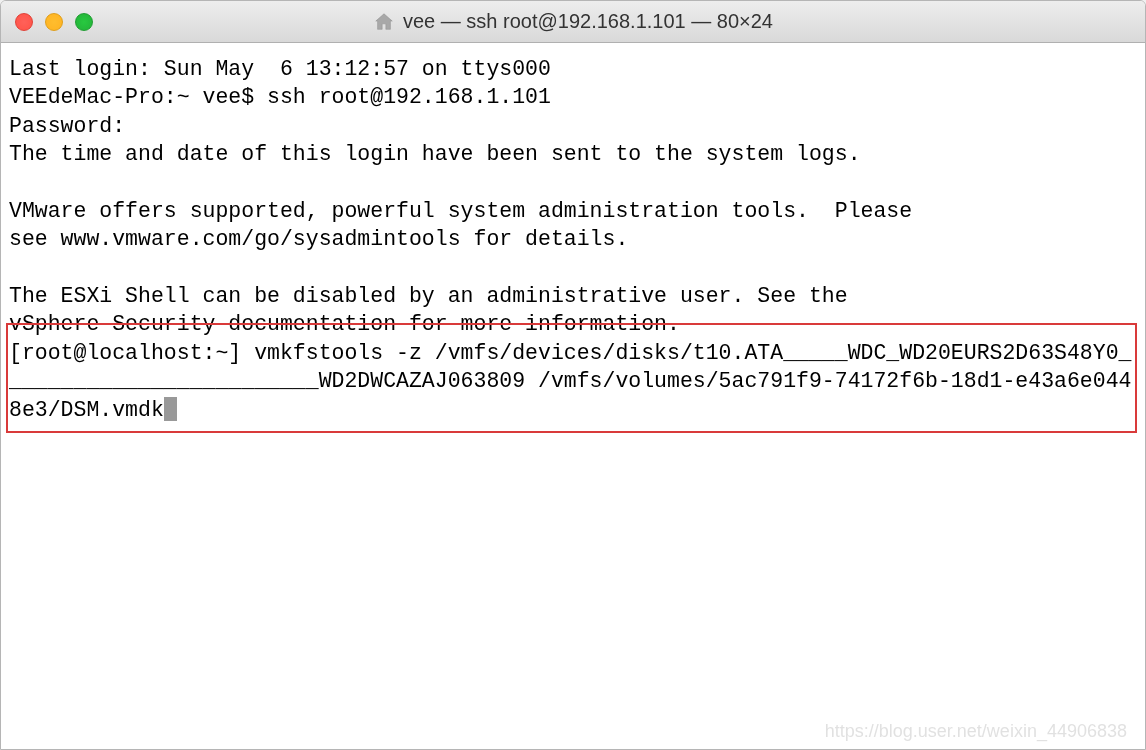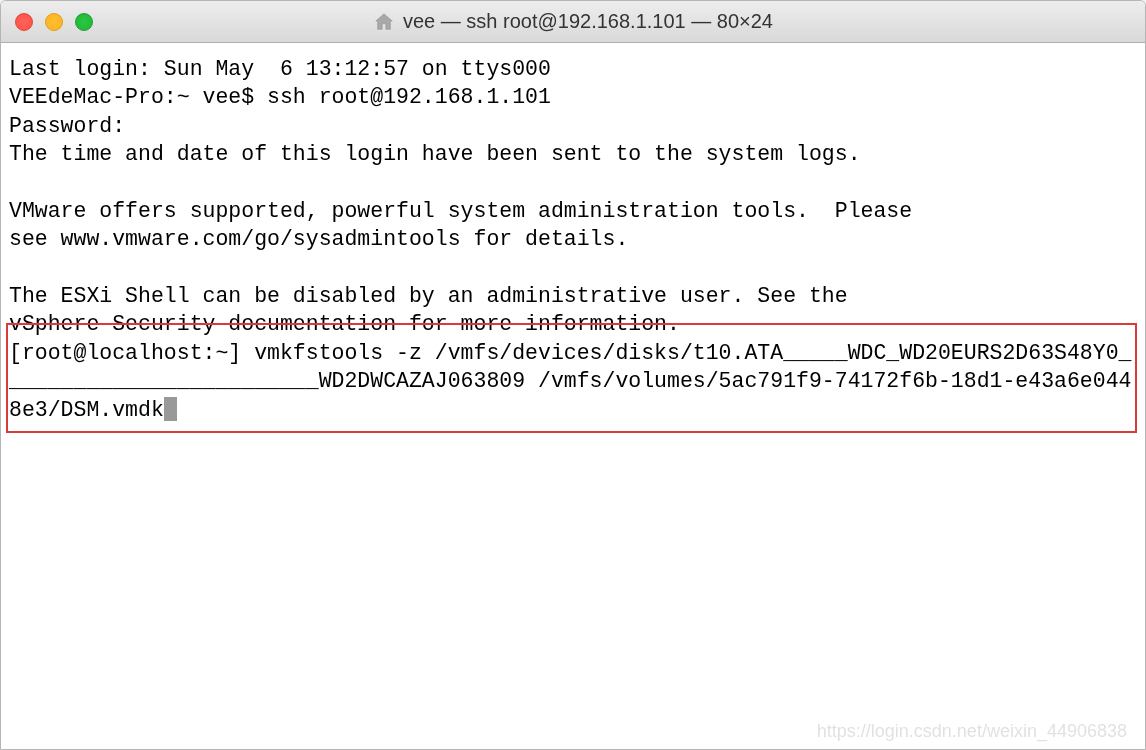--- a/index.html
+++ b/index.html
@@ -116,15 +116,15 @@
 <span>Password:</span>
 <span>The time and date of this login have been sent to the system logs.</span>
 <span></span>
 <span>VMware offers supported, powerful system administration tools.  Please</span>
 <span>see www.vmware.com/go/sysadmintools for details.</span>
 <span></span>
 <span>The ESXi Shell can be disabled by an administrative user. See the</span>
 <span>vSphere Security documentation for more information.</span>
 <span>[root@localhost:~] vmkfstools -z /vmfs/devices/disks/t10.ATA_____WDC_WD20EURS2D63S48Y0_________________________WD2DWCAZAJ063809 /vmfs/volumes/5ac791f9-74172f6b-18d1-e43a6e0448e3/DSM.vmdk</span><span class="cursor"></span>
 <div class="highlight-box"></div>
-<div class="watermark">https://login.csdn.net/weixin_44906838</div>
+<div class="watermark">https://blog.user.net/weixin_44906838</div>
 </div>
 </div>
 
 </body></html>

